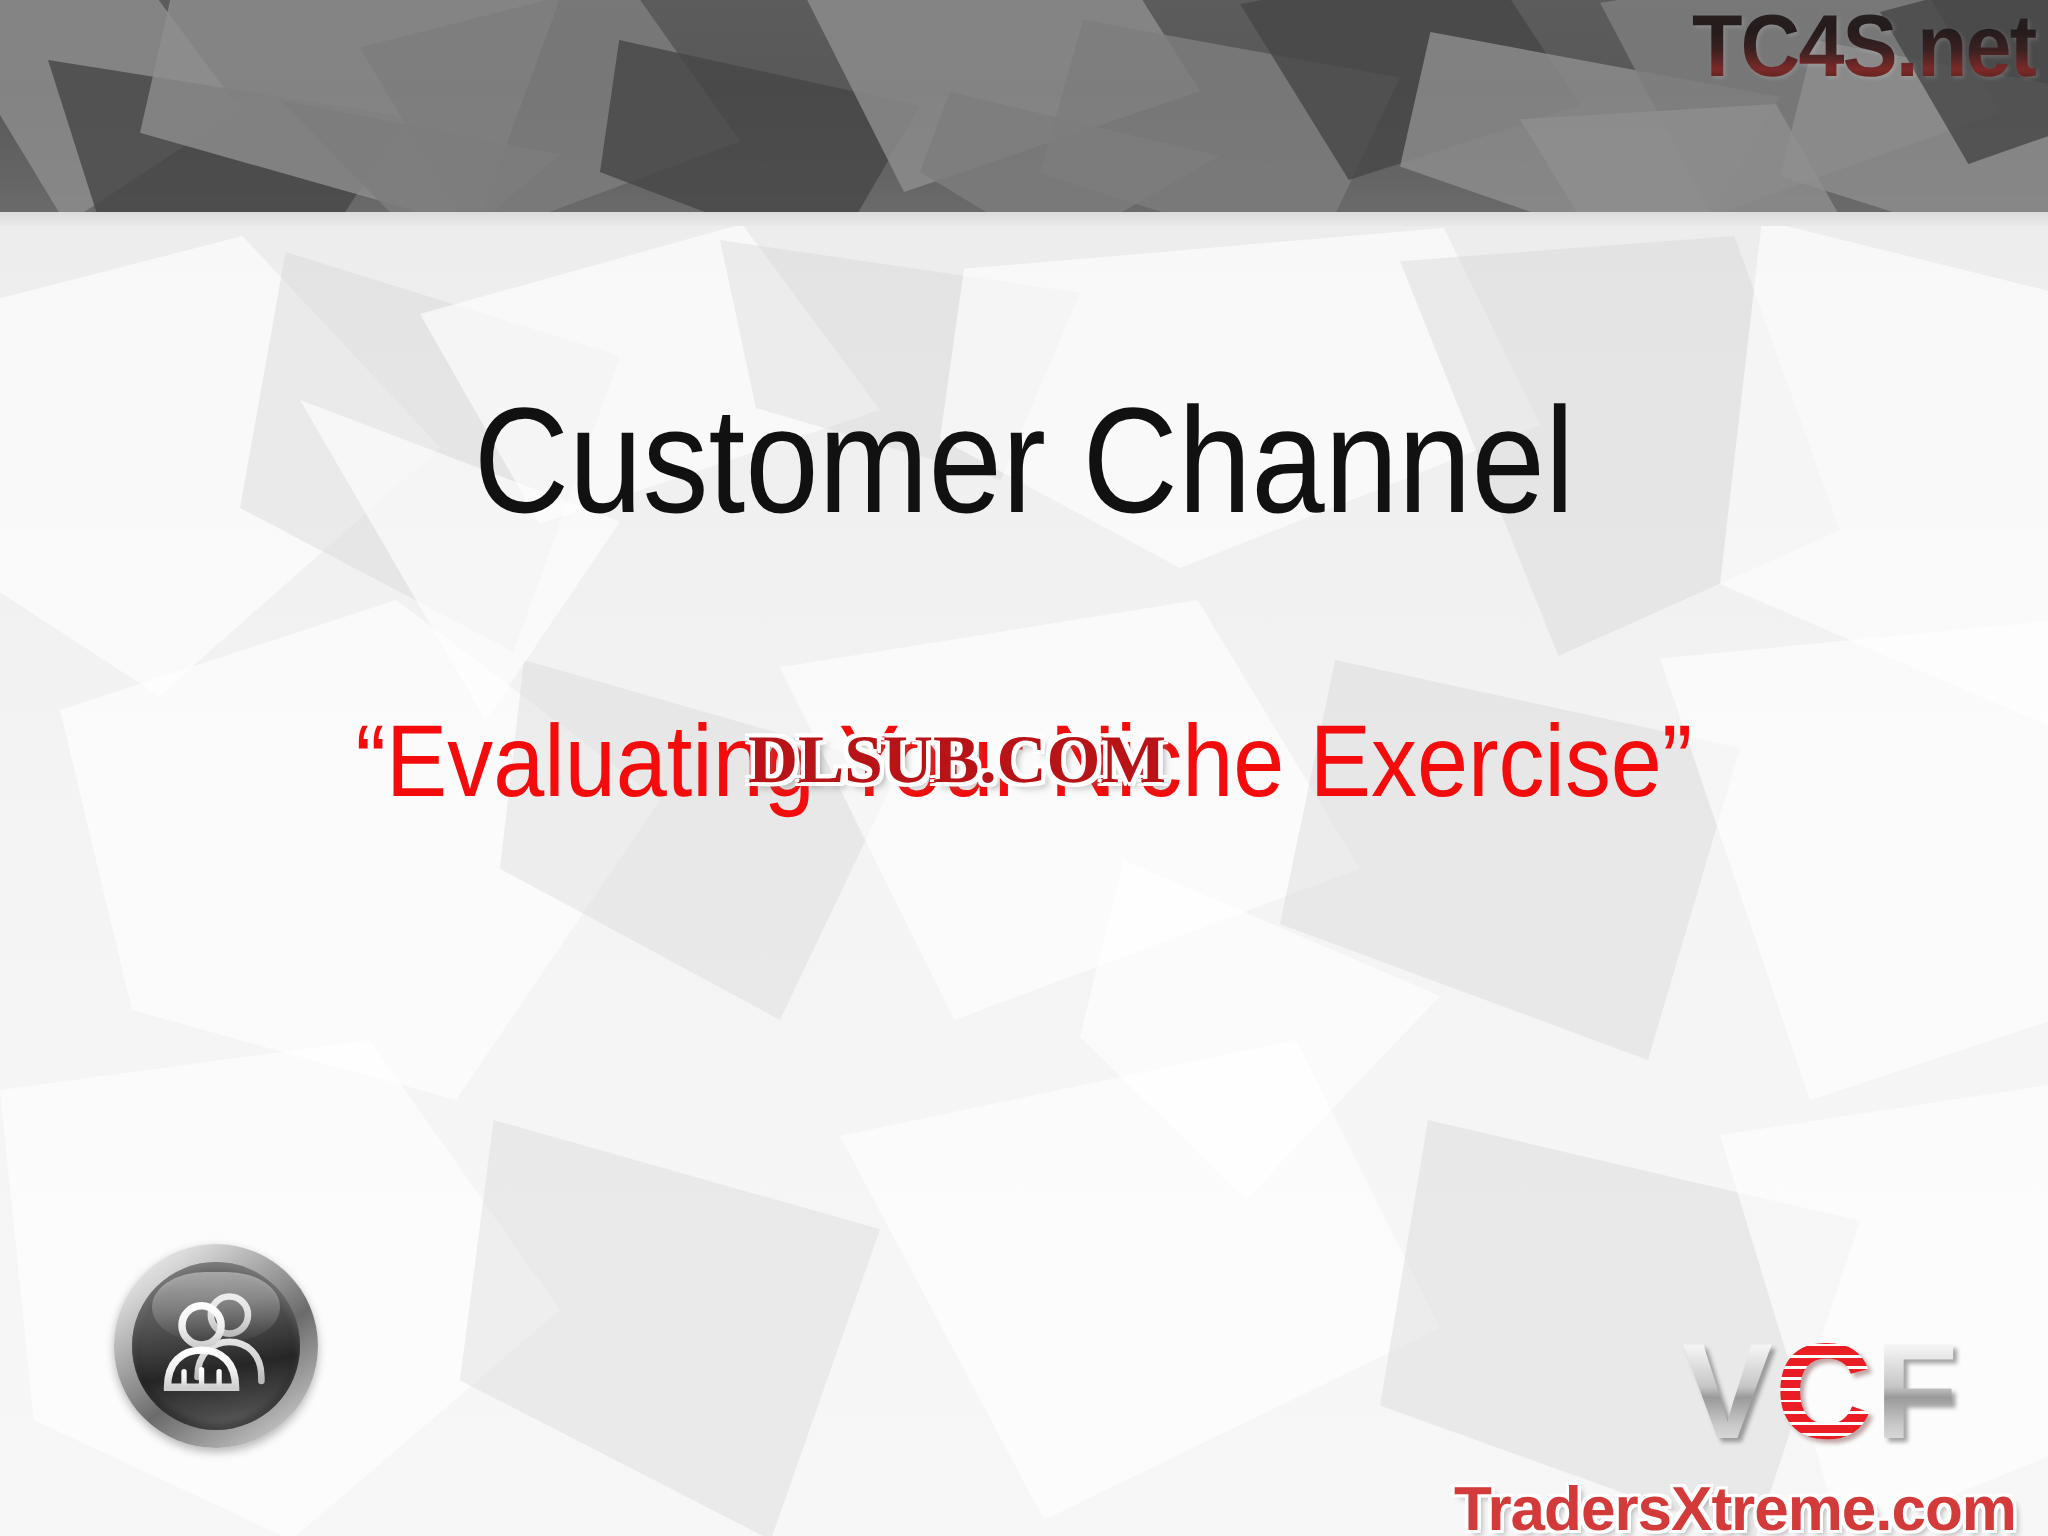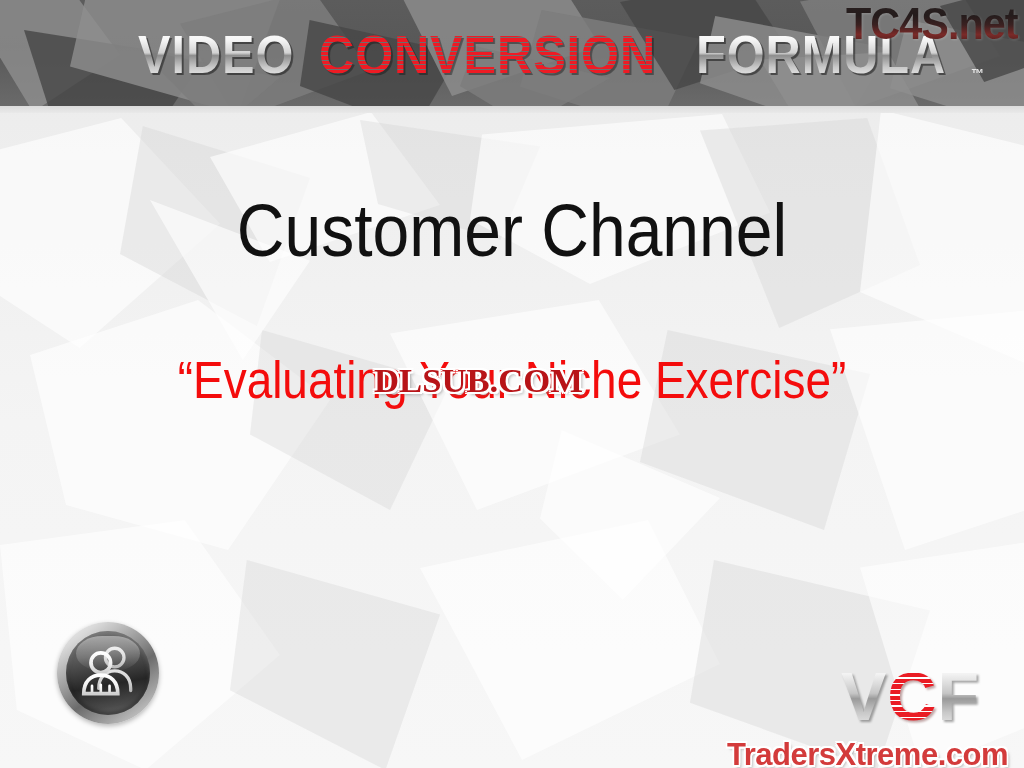--- a/index.html
+++ b/index.html
@@ -340,30 +340,20 @@
       <div class="hshard d" style="left:620px; top:-20px; width:170px; height:110px; clip-path:polygon(0% 20%,72% 0%,100% 66%,32% 100%);"></div>
       <div class="hshard l" style="left:700px; top:16px;  width:190px; height:116px; clip-path:polygon(8% 0%,100% 28%,74% 100%,0% 58%);"></div>
       <div class="hshard" style="left:800px; top:-22px; width:200px; height:130px; clip-path:polygon(0% 18%,76% 0%,100% 60%,28% 100%);"></div>
       <div class="hshard l" style="left:890px; top:20px;  width:170px; height:110px; clip-path:polygon(10% 0%,100% 26%,78% 100%,0% 62%);"></div>
       <div class="hshard d" style="left:940px; top:-18px; width:130px; height:100px; clip-path:polygon(0% 24%,70% 0%,100% 70%,34% 100%);"></div>
       <div class="hshard" style="left:140px; top:50px;  width:140px; height:80px;  clip-path:polygon(0% 0%,100% 34%,56% 100%);"></div>
       <div class="hshard" style="left:460px; top:46px;  width:150px; height:80px;  clip-path:polygon(10% 0%,100% 40%,44% 100%,0% 50%);"></div>
       <div class="hshard l" style="left:760px; top:52px;  width:160px; height:76px;  clip-path:polygon(0% 10%,80% 0%,100% 74%,26% 100%);"></div>
     </div>
 
-    <div class="masthead">
-      <span class="mh-word mh-silver">VIDEO</span>
-      <span class="mh-gap"></span>
-      <span class="mh-word mh-red">
-        <span class="rtxt">CONVERSION</span>
-      </span>
-      <span class="mh-gap"></span>
-      <span class="mh-word mh-silver">FORMULA</span>
-      <span class="mh-tm">™</span>
-    </div>
 
     <div class="tc4s">TC4S.net</div>
   </div>
   <div class="header-underline"></div>
 
   <div class="title">Customer Channel</div>
 
   <div class="subtitle">“Evaluating Your Niche Exercise”</div>
 
   <div class="dlsub">DLSUB.COM</div>

